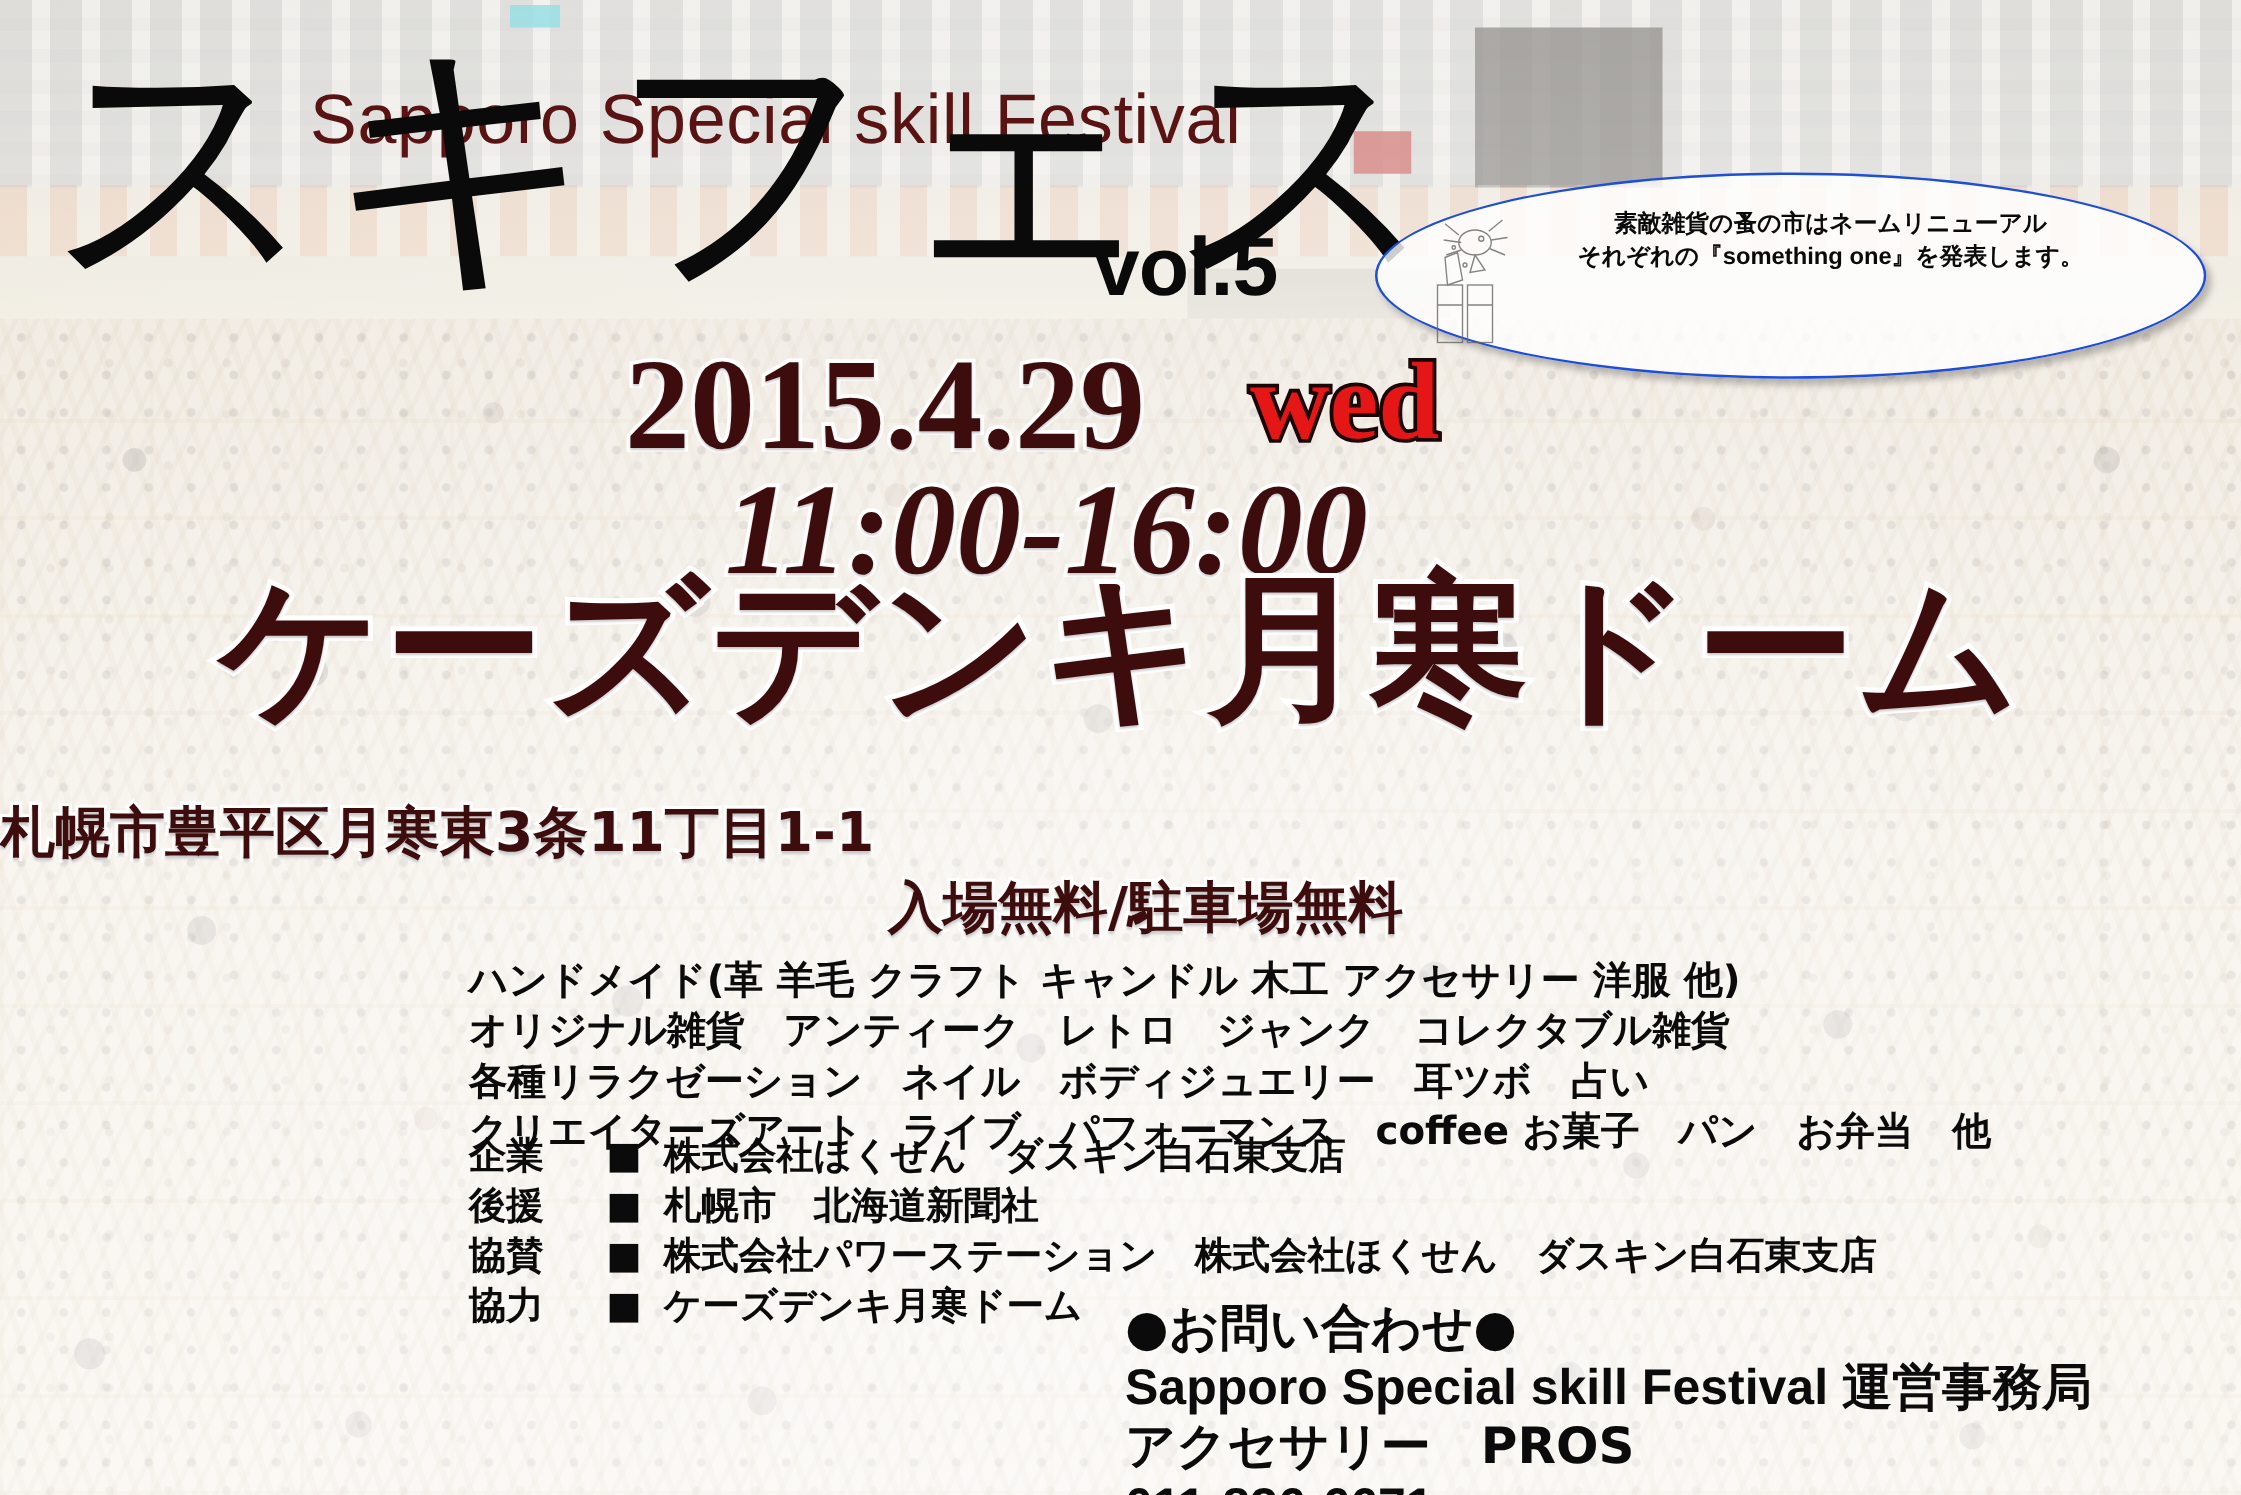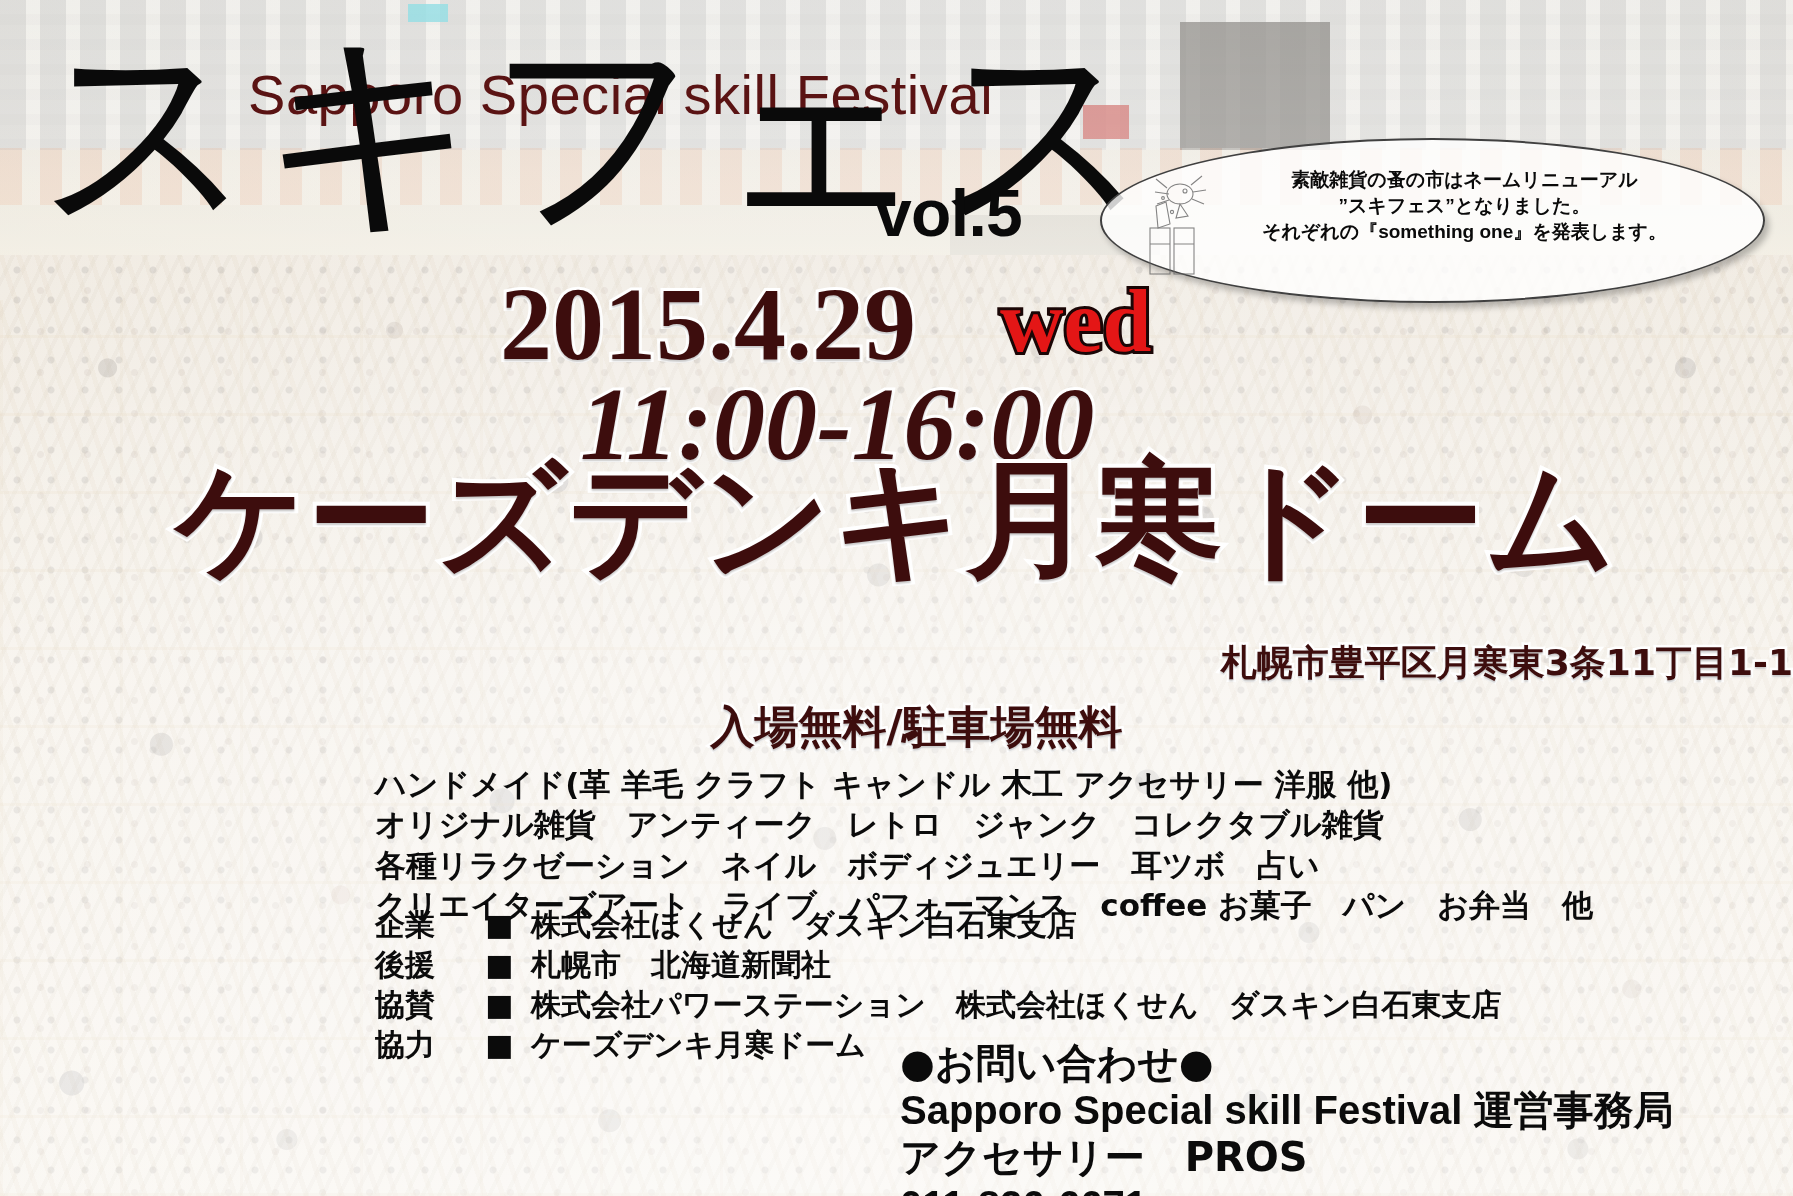--- a/index.html
+++ b/index.html
@@ -156,21 +156,21 @@
     color:#5a1313;
     font-family:"Liberation Sans",sans-serif;
     white-space:nowrap;
   }
 
   
   #bubble{
     position:absolute;left:1100px;top:138px;width:665px;height:165px;
     border-radius:50%;
     background:rgba(255,255,255,.80);
-    border:2px solid #404040;
+    border:2px solid #1d4ed8;
     box-shadow:4px 5px 6px rgba(0,0,0,.25);
   }
   #bubble-text{
     position:absolute;left:86px;top:27px;right:22px;
     text-align:center;
     font-size:19px;line-height:1.38;font-weight:700;
     color:#0a0a0a;
     font-family:"Liberation Sans",sans-serif;
     white-space:nowrap;
   }
@@ -212,22 +212,22 @@
     text-align:center;
     font-size:128px;line-height:1;
     font-weight:700;
     font-family:"DejaVu Sans","Liberation Sans",sans-serif;
     letter-spacing:.01em;
     white-space:nowrap;
   }
   #venue.outline-maroon{-webkit-text-stroke:8px #ffffff;}
   #address{
     position:absolute;left:0;right:0;top:645px;
-    text-align:right;
-    font-size:36px;font-weight:700;line-height:1;
+    text-align:left;
+    font-size:44px;font-weight:700;line-height:1;
     font-family:"DejaVu Sans","Liberation Sans",sans-serif;
   }
   #address.outline-maroon{-webkit-text-stroke:5px #ffffff;}
   #free-line{
     position:absolute;left:0;right:0;top:705px;
     text-align:center;
     font-size:44px;font-weight:700;line-height:1;
     font-family:"DejaVu Sans","Liberation Sans",sans-serif;
     padding-left:40px;
   }
@@ -302,21 +302,20 @@
         <path d="M20 40 L30 36 L34 58 L22 62 Z"></path>
         <rect x="14" y="62" width="20" height="46"></rect>
         <rect x="38" y="62" width="20" height="46"></rect>
         <path d="M14 78 H34 M38 78 H58"></path>
         <circle cx="36" cy="46" r="1.6"></circle>
         <circle cx="27" cy="32" r="1.4"></circle>
       </g>
     </svg>
     <div id="bubble-text">
       <div>素敵雑貨の蚤の市はネームリニューアル</div>
-      <div>”スキフェス”となりました。</div>
       <div>それぞれの『something one』を発表します。</div>
     </div>
   </div>
 
   <div id="date-line" class="outline-maroon">2015.4.29</div>
   <div id="date-wed">wed</div>
   <div id="time-line" class="outline-maroon">11:00-16:00</div>
 
   <div id="venue" class="outline-maroon">ケーズデンキ月寒ドーム</div>
   <div id="address" class="outline-maroon">札幌市豊平区月寒東3条11丁目1-1</div>

